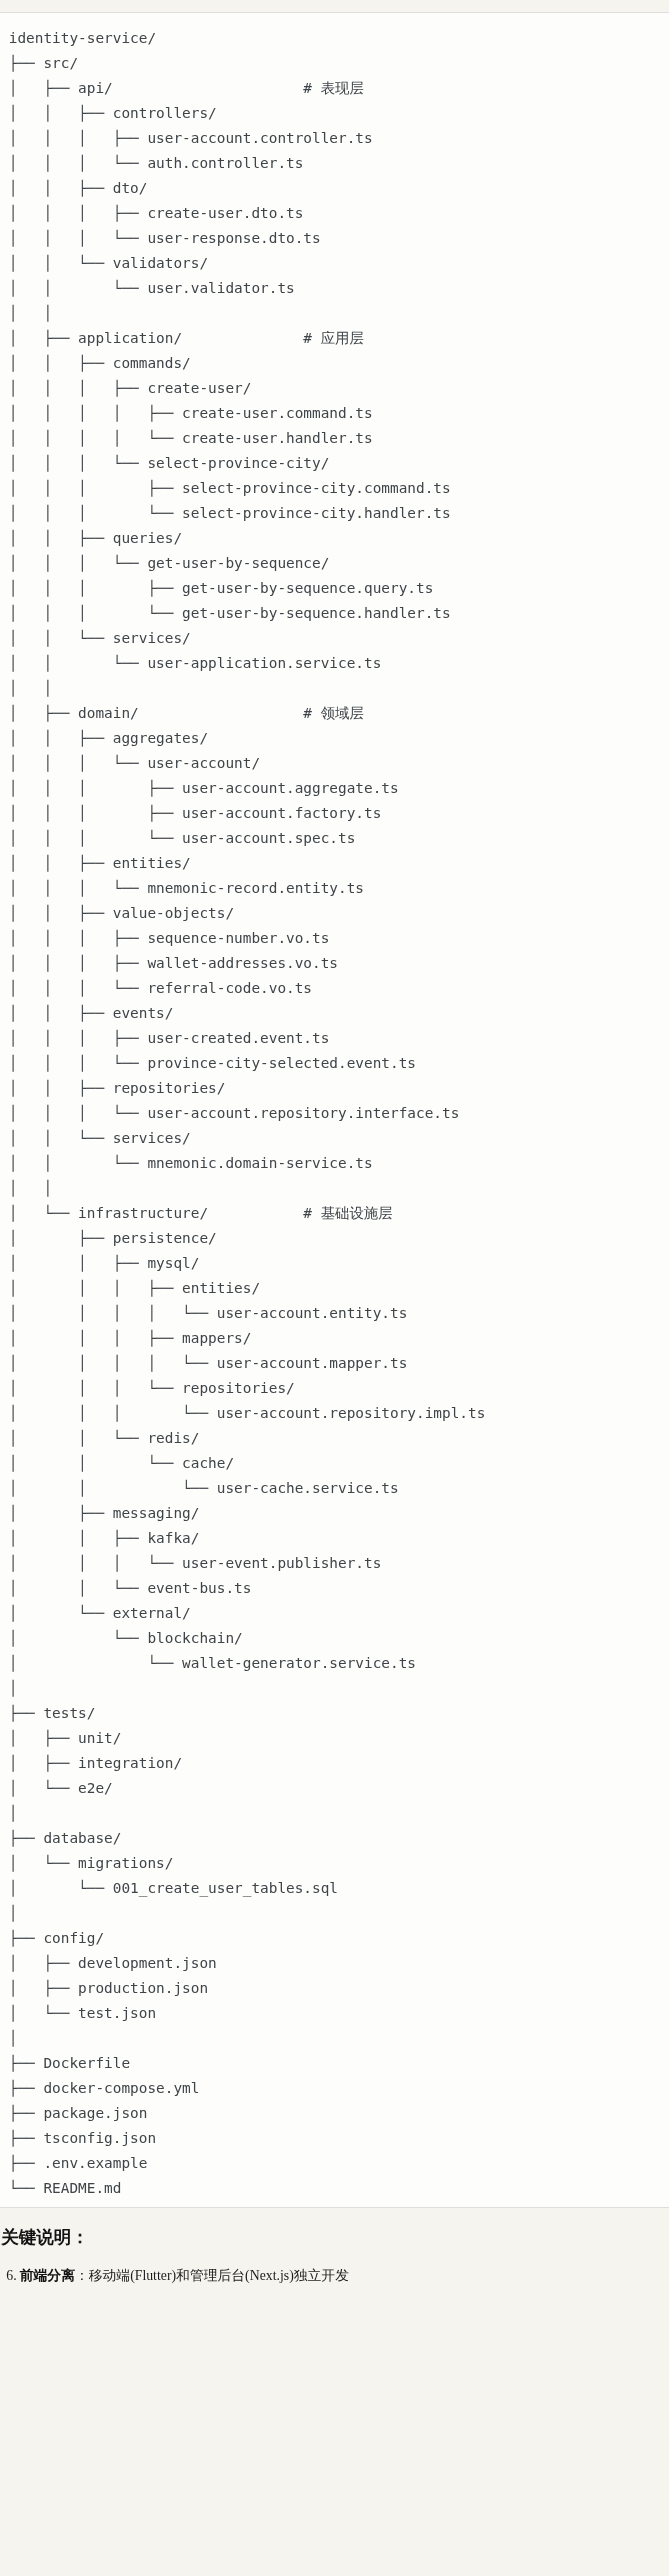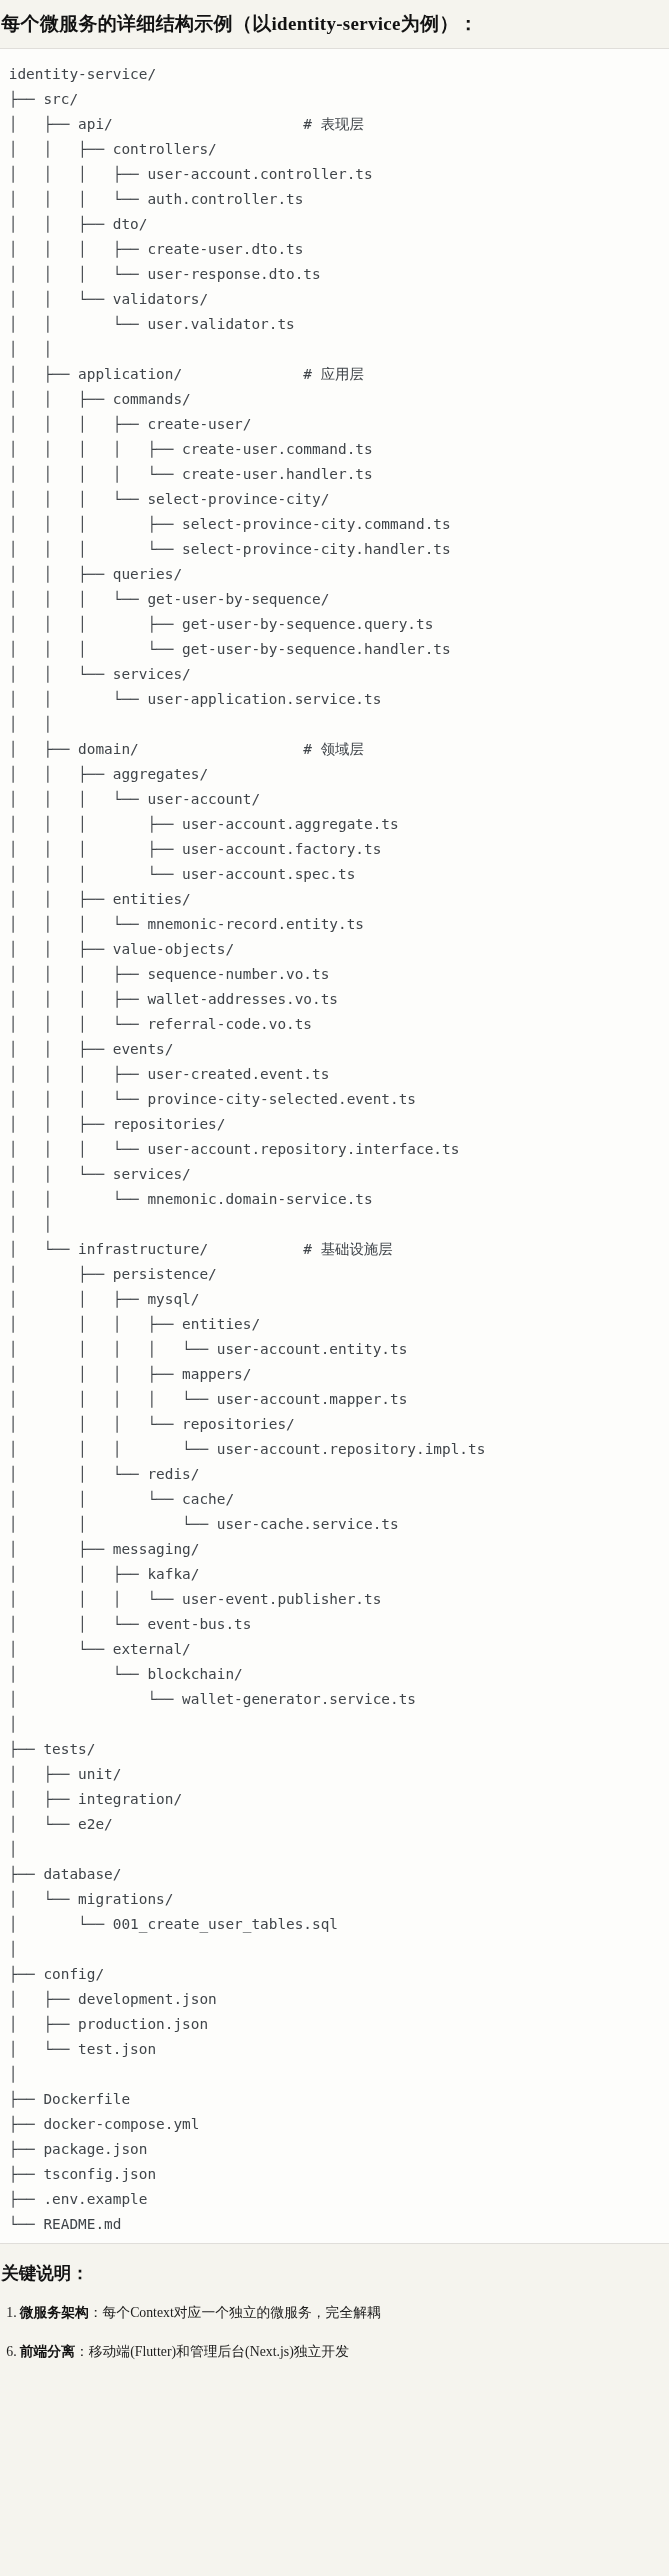--- a/index.html
+++ b/index.html
@@ -62,21 +62,20 @@
     font-size: 13.8px;
     line-height: 20px;
     color: #1c1c1c;
   }
 </style>
 </head>
 <body>
 
 <div class="page">
 
-  <h1 class="doc-title">每个微服务的详细结构示例（以identity-service为例）：</h1>
 
   <section class="code-block">
     <pre>identity-service/
 ├── src/
 │   ├── api/                      # 表现层
 │   │   ├── controllers/
 │   │   │   ├── user-account.controller.ts
 │   │   │   └── auth.controller.ts
 │   │   ├── dto/
 │   │   │   ├── create-user.dto.ts
@@ -158,20 +157,19 @@
 ├── package.json
 ├── tsconfig.json
 ├── .env.example
 └── README.md</pre>
   </section>
 
   <section class="notes">
     <h2 class="notes-heading">关键说明：</h2>
 
     <div class="notes-list">
-      <div class="note-item"><span class="num">1.</span><strong class="term">微服务架构</strong><span class="colon">：</span><span class="desc">每个Context对应一个独立的微服务，完全解耦</span></div>
       <div class="note-item"><span class="num">6.</span><strong class="term">前端分离</strong><span class="colon">：</span><span class="desc">移动端(Flutter)和管理后台(Next.js)独立开发</span></div>
     </div>
 
   </section>
 
 </div>
 
 
 </body></html>

